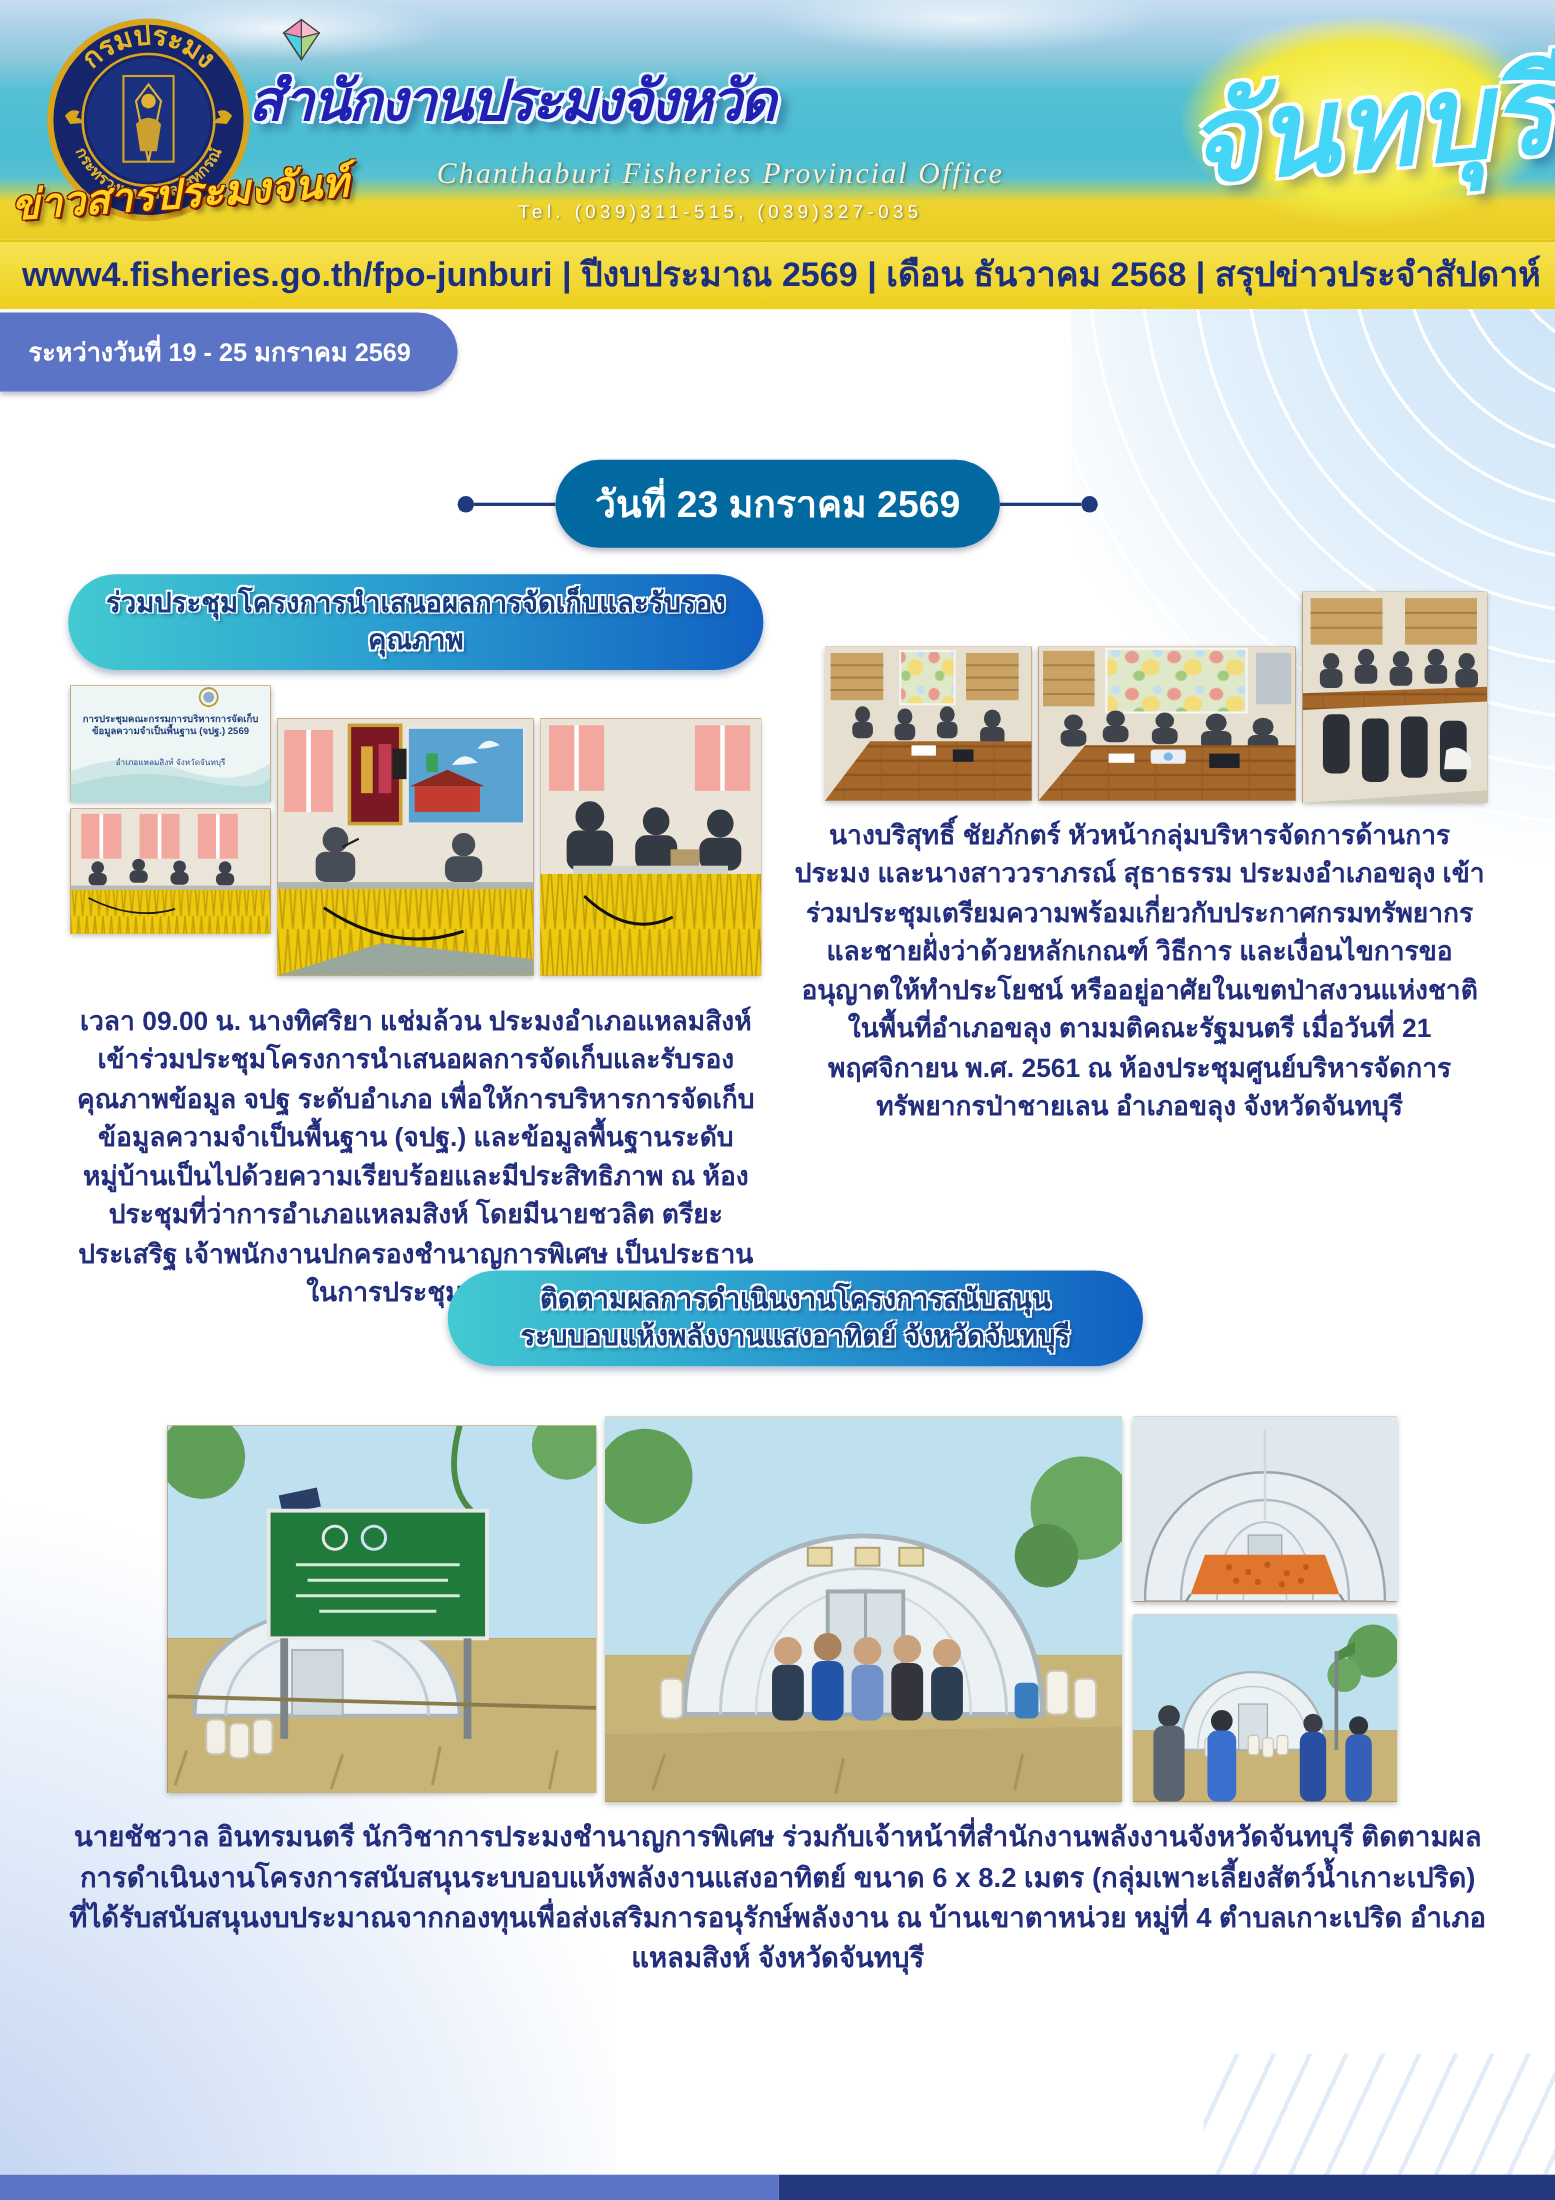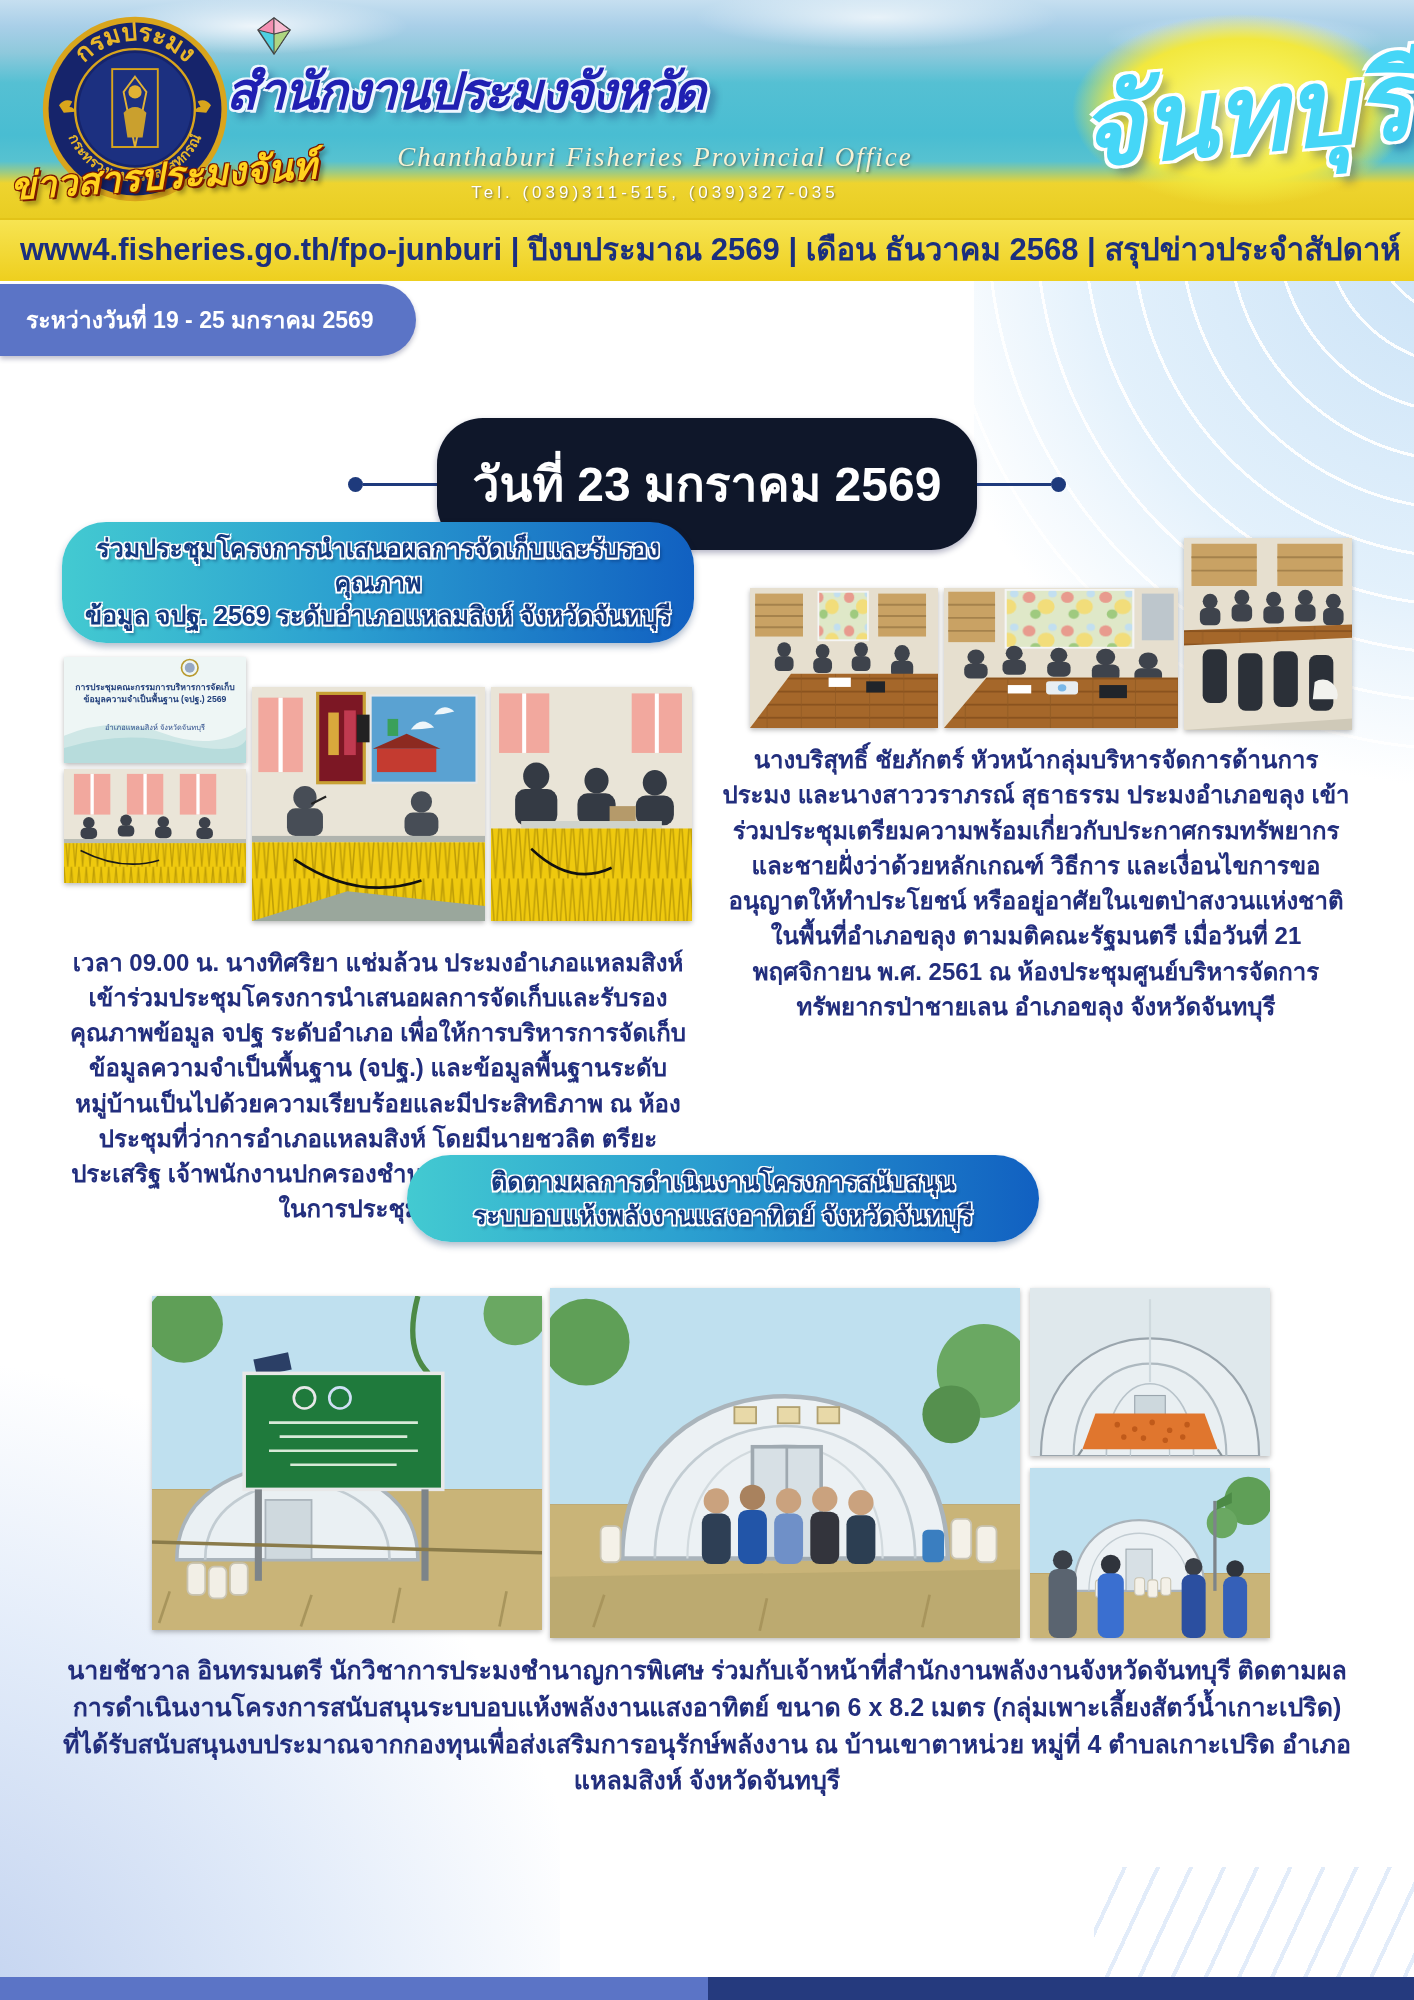--- a/index.html
+++ b/index.html
@@ -48,21 +48,21 @@
   #corner-br{right:0;bottom:23px;width:320px;height:110px;pointer-events:none;opacity:.6;
     background:repeating-linear-gradient(115deg,transparent 0 26px,rgba(168,198,238,.55) 26px 30px);}
 
   
   #date-range{left:0;top:284px;height:72px;background:#5b74c6;border-radius:0 40px 40px 0;
     color:#fff;font-size:23px;font-weight:700;line-height:72px;padding:0 42px 0 26px;white-space:nowrap;
     box-shadow:0 3px 5px rgba(0,0,60,.25);}
   #date-row{left:0;top:418px;width:1414px;display:flex;align-items:center;justify-content:center;}
   .conn-dot{width:15px;height:15px;border-radius:50%;background:#1e3a7c;}
   .conn-line{width:74px;height:3px;background:#1e3a7c;}
-  #date-pill{background:#0f172a;color:#fff;border-radius:46px;padding:28px 36px;font-size:48px;font-weight:700;
+  #date-pill{background:#0369a1;color:#fff;border-radius:46px;padding:13px 36px;font-size:34px;font-weight:700;
     white-space:nowrap;box-shadow:0 3px 6px rgba(0,0,60,.3);}
 
   
   .col{position:absolute;width:632px;top:522px;}
   #col-left{left:62px;} #col-right{left:720px;}
   .sec-pill{min-height:64px;border-radius:44px;display:flex;flex-direction:column;justify-content:center;
     background:linear-gradient(90deg,#43cad1 0%,#2b9fd0 45%,#1160c1 100%);
     padding:10px 16px;box-shadow:0 4px 7px rgba(0,40,90,.3);align-items:center;}
   .sec-title{text-align:center;font-size:25px;font-weight:800;color:#143a80;line-height:1.34;
     text-shadow:-1.5px -1.5px 0 #fff,1.5px -1.5px 0 #fff,-1.5px 1.5px 0 #fff,1.5px 1.5px 0 #fff,3px 3.5px 3px rgba(0,30,80,.35);}
@@ -155,21 +155,20 @@
   <span class="conn-dot"></span>
   <span class="conn-line"></span>
   <span id="date-pill">วันที่ 23 มกราคม 2569</span>
   <span class="conn-line"></span>
   <span class="conn-dot"></span>
 </div>
 
 <div id="col-left" class="col">
   <div class="sec-pill">
     <div class="sec-title">ร่วมประชุมโครงการนำเสนอผลการจัดเก็บและรับรองคุณภาพ</div>
-    <div class="sec-title">ข้อมูล จปฐ. 2569 ระดับอำเภอแหลมสิงห์ จังหวัดจันทบุรี</div>
   </div>
   <div id="collage-1" class="collage">
     <div class="photo" style="left:2px;top:8px;width:182px;height:106px;">
       <svg viewBox="0 0 220 128" preserveAspectRatio="none">
         <rect width="220" height="128" fill="#eef6f5"></rect>
         <path d="M0 95 Q60 70 120 92 T220 85 V128 H0 Z" fill="#cfe7e6"></path>
         <path d="M0 110 Q70 88 140 104 T220 100 V128 H0 Z" fill="#b7dcdc"></path>
         <circle cx="152" cy="13" r="10" fill="none" stroke="#b89a30" stroke-width="2"></circle>
         <circle cx="152" cy="13" r="6" fill="#2a4a8a" opacity=".45"></circle>
         <text x="110" y="40" text-anchor="middle" font-size="10.5" font-weight="bold" fill="#23407c">การประชุมคณะกรรมการบริหารการจัดเก็บ</text>

